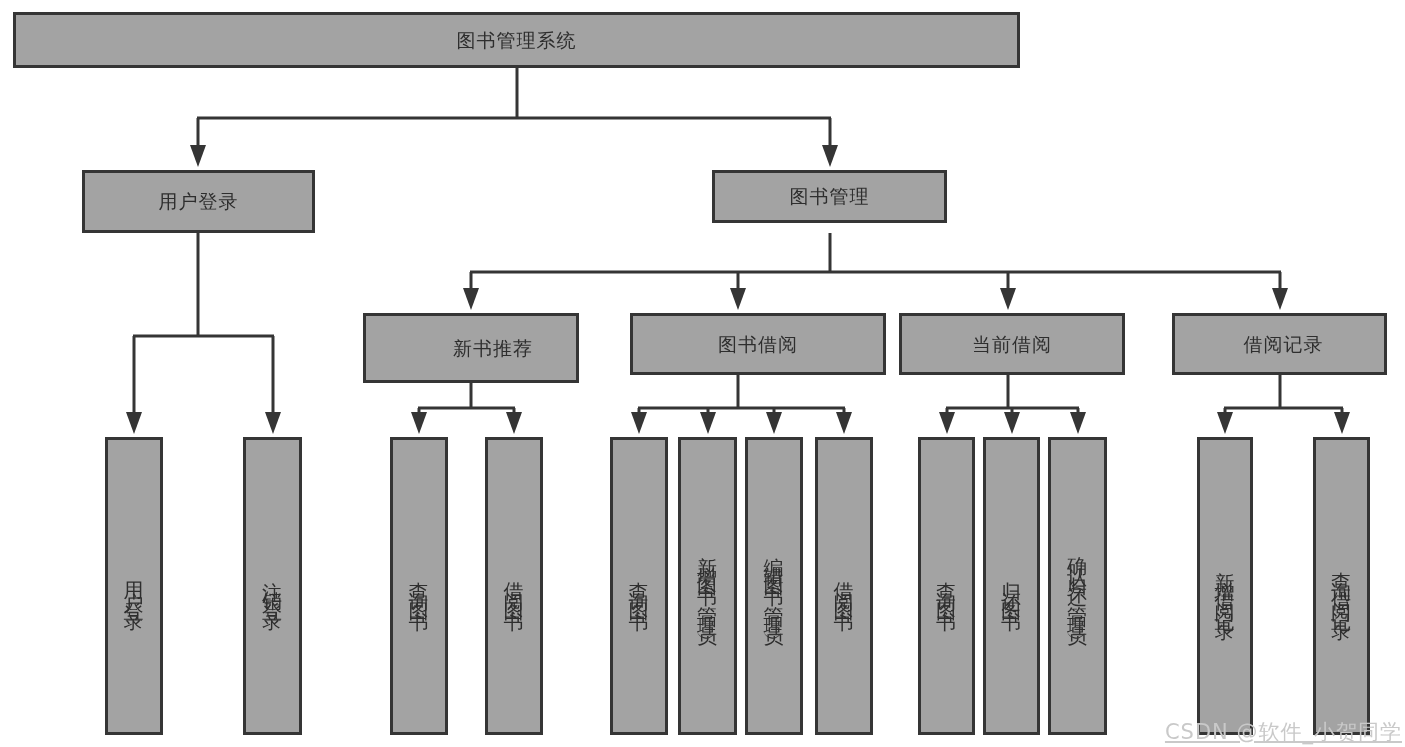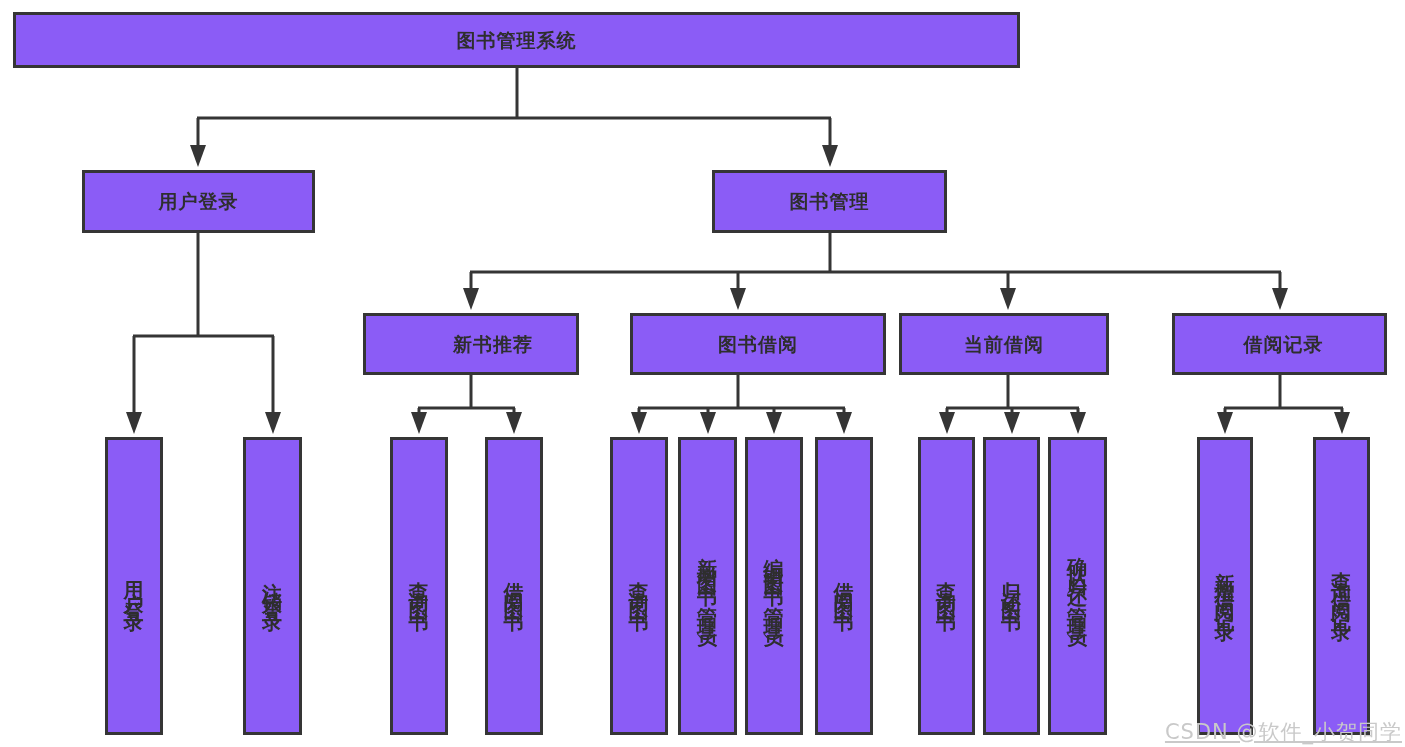--- a/index.html
+++ b/index.html
@@ -17,32 +17,31 @@
   }
   #wires {
     position: absolute;
     left: 0;
     top: 0;
     z-index: 1;
   }
   .node {
     position: absolute;
     box-sizing: border-box;
-    background: #8b5cf6;
+    background: #a3a3a3;
     border: 3px solid var(--line, #353535);
     color: var(--text, #2e2e2e);
     display: flex;
     align-items: center;
     justify-content: center;
     text-align: right;
     font-size: 19px;
     letter-spacing: 1px;
     line-height: 1.2;
     z-index: 2;
-    font-weight: bold;
   }
   .node.vert {
     writing-mode: vertical-rl;
     text-orientation: mixed;
     font-size: 20px;
     letter-spacing: 10px;
     line-height: 1;
   }
   #watermark {
     position: absolute;
@@ -110,24 +109,24 @@
       <line x1="1078" y1="408" x2="1078" y2="418" stroke="#353535" stroke-width="3"></line>
       <polygon points="1070,412 1086,412 1078,434" fill="#353535"></polygon>
       <line x1="1225" y1="408" x2="1225" y2="418" stroke="#353535" stroke-width="3"></line>
       <polygon points="1217,412 1233,412 1225,434" fill="#353535"></polygon>
       <line x1="1342" y1="408" x2="1342" y2="418" stroke="#353535" stroke-width="3"></line>
       <polygon points="1334,412 1350,412 1342,434" fill="#353535"></polygon>
     </svg>
   <div id="watermark">CSDN @软件_小贺同学</div>
 <div class="node" style="left: 13px; top: 12px; width: 1007px; height: 56px;">图书管理系统</div>
     <div class="node" style="left: 82px; top: 170px; width: 233px; height: 63px;">用户登录</div>
-    <div class="node" style="left: 712px; top: 170px; width: 235px; height: 63px;">图书管理</div>
-    <div class="node" style="left: 363px; top: 313px; width: 216px; height: 62px; padding-left: 44px;">新书推荐</div>
+    <div class="node" style="left: 712px; top: 170px; width: 235px; height: 53px;">图书管理</div>
+    <div class="node" style="left: 363px; top: 313px; width: 216px; height: 70px; padding-left: 44px;">新书推荐</div>
     <div class="node" style="left: 630px; top: 313px; width: 256px; height: 62px;">图书借阅</div>
-    <div class="node" style="left: 899px; top: 313px; width: 210px; height: 62px;">当前借阅</div>
+    <div class="node" style="left: 899px; top: 313px; width: 226px; height: 62px;">当前借阅</div>
     <div class="node" style="left: 1172px; top: 313px; width: 215px; height: 62px; padding-left: 8px;">借阅记录</div>
     <div class="node vert" style="left: 105px; top: 437px; width: 58px; height: 298px;">用户登录</div>
     <div class="node vert" style="left: 243px; top: 437px; width: 59px; height: 298px;">注销登录</div>
     <div class="node vert" style="left: 390px; top: 437px; width: 58px; height: 298px;">查询图书</div>
     <div class="node vert" style="left: 485px; top: 437px; width: 58px; height: 298px;">借阅图书</div>
     <div class="node vert" style="left: 610px; top: 437px; width: 58px; height: 298px;">查询图书</div>
     <div class="node vert" style="left: 678px; top: 437px; width: 59px; height: 298px;">新增图书（管理员）</div>
     <div class="node vert" style="left: 745px; top: 437px; width: 58px; height: 298px;">编辑图书（管理员）</div>
     <div class="node vert" style="left: 815px; top: 437px; width: 58px; height: 298px;">借阅图书</div>
     <div class="node vert" style="left: 918px; top: 437px; width: 57px; height: 298px;">查询图书</div>

